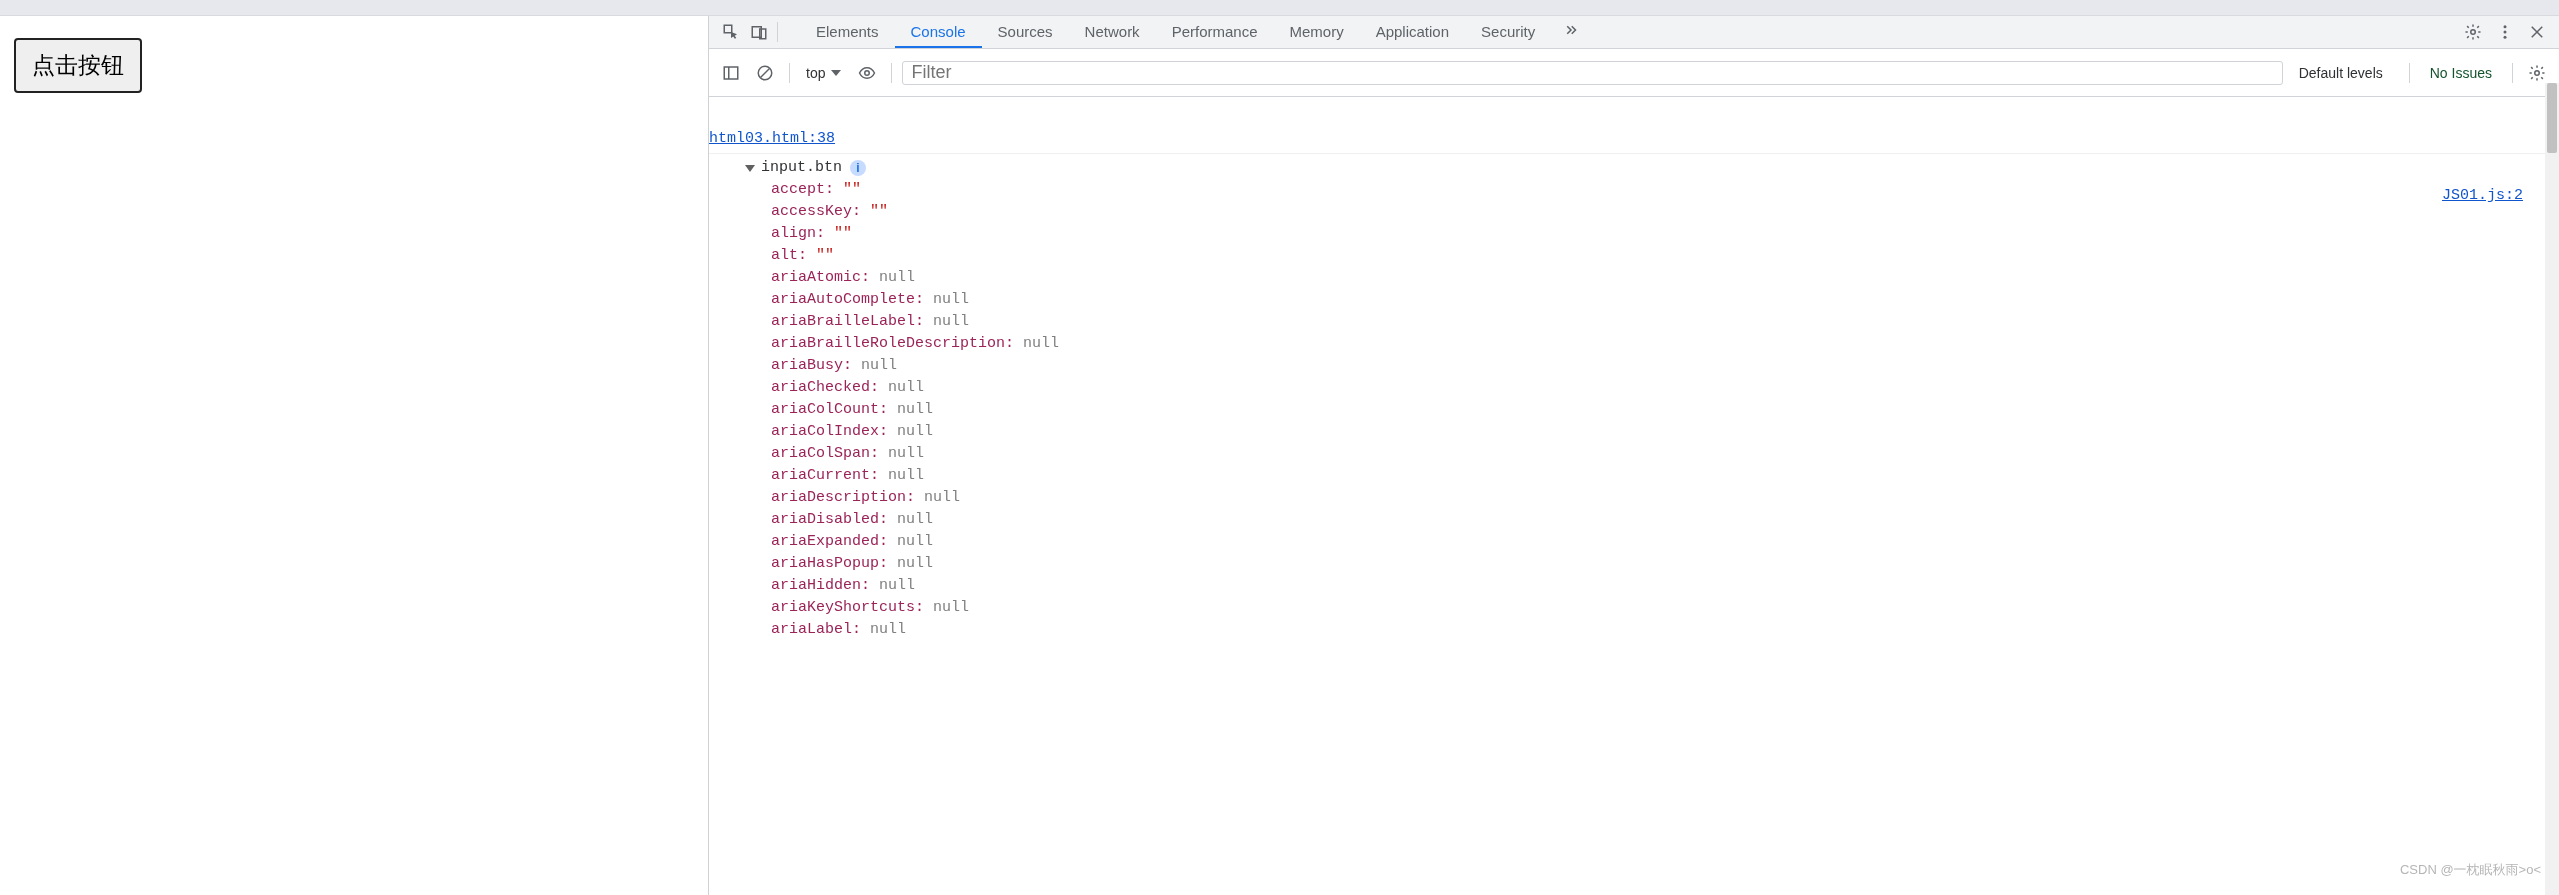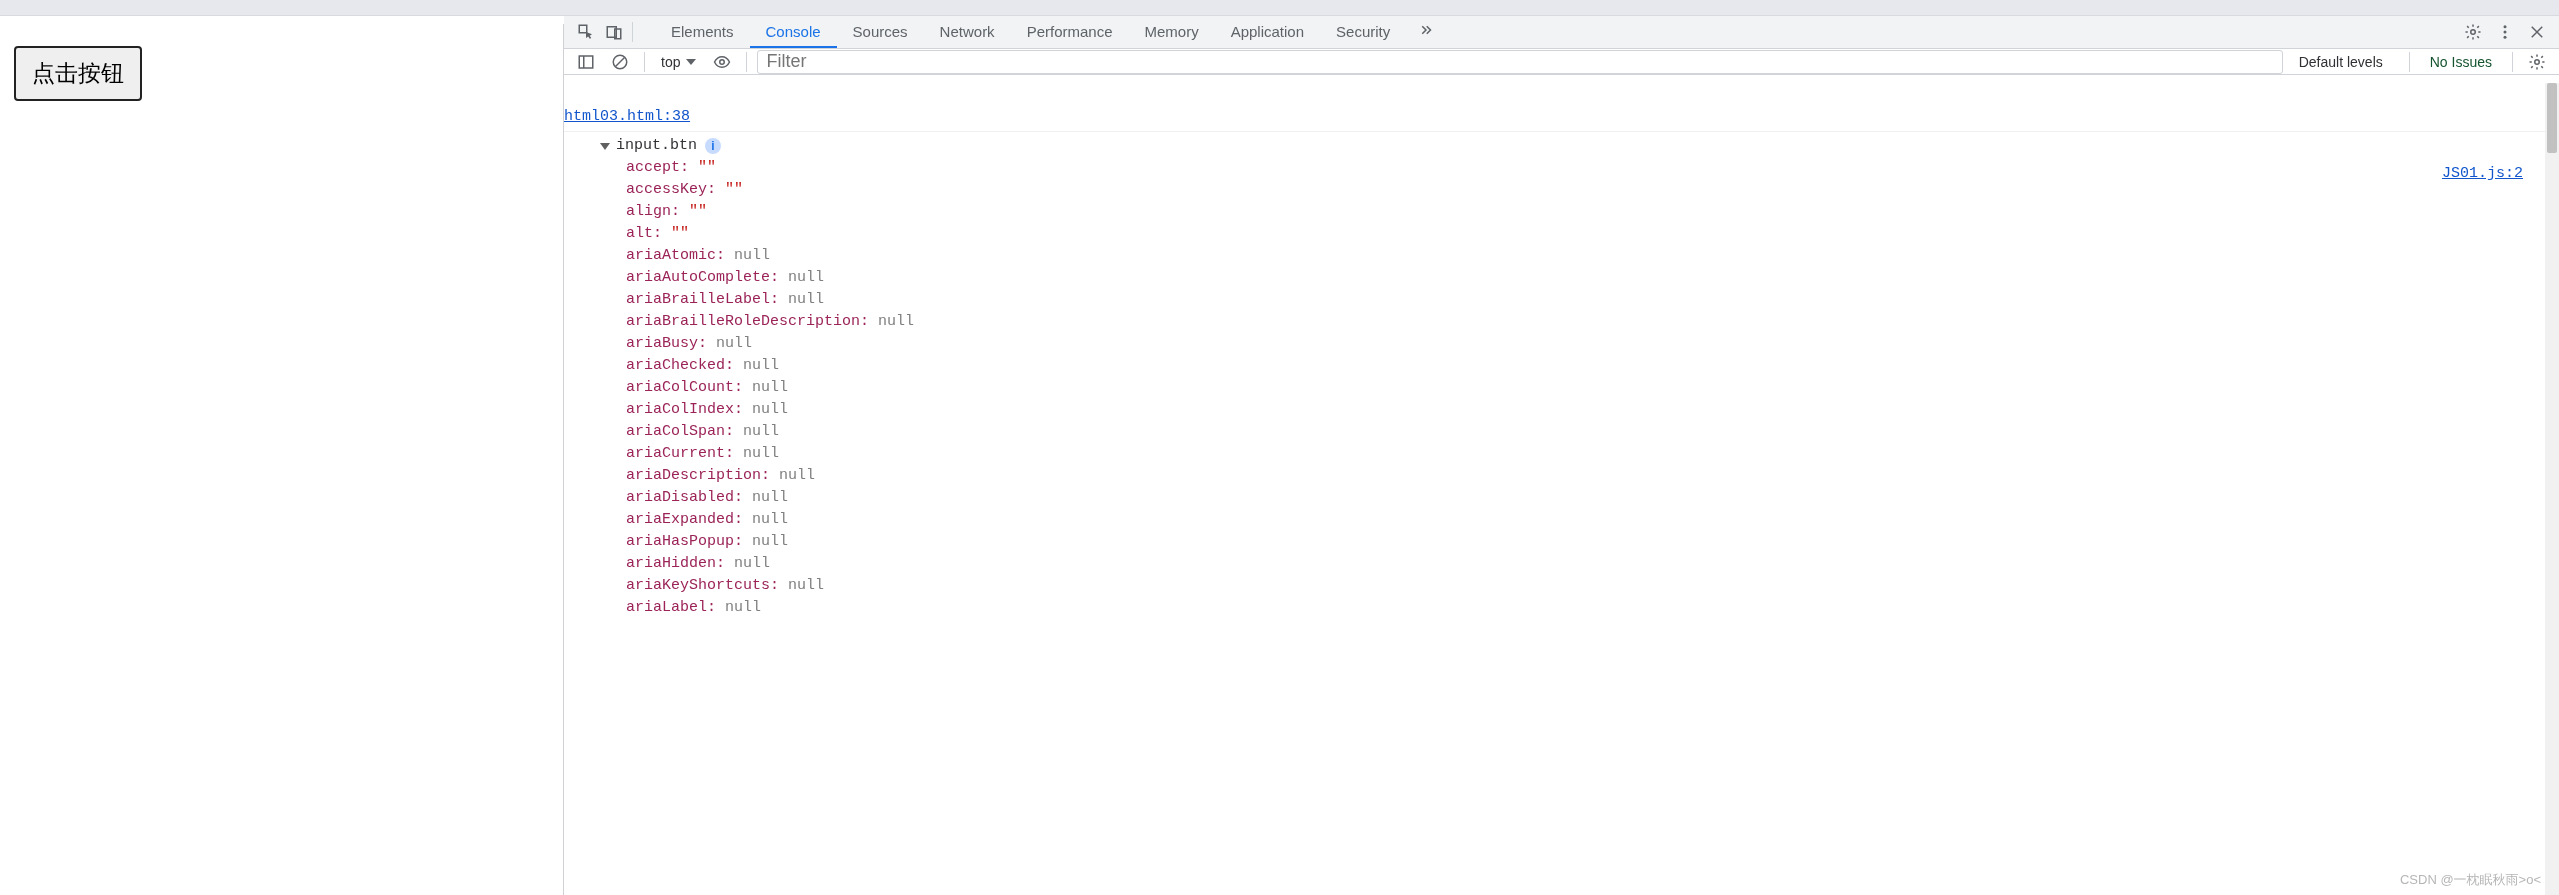--- a/index.html
+++ b/index.html
@@ -17,25 +17,24 @@
   height: 16px;
   background: #e6e8ee;
   border-bottom: 1px solid #d8dade;
 }
 .main-area {
   flex: 1;
   display: flex;
   overflow: hidden;
 }
 .page-pane {
-  width: 564px;
+  width: 709px;
   background: #fff;
   border-right: 1px solid #cfd1d5;
   padding: 22px 14px;
-  margin-top: 8px;
 }
 .page-button {
   font-size: 23px;
   padding: 10px 16px;
   background: #efefef;
   border: 2px solid #222;
   border-radius: 4px;
   cursor: pointer;
   font-family: inherit;
 }
@@ -84,21 +83,21 @@
   border-bottom-color: #1a73e8;
 }
 .dt-tabbar-right {
   margin-left: auto;
   display: flex;
   align-items: center;
   padding-right: 8px;
   gap: 4px;
 }
 .dt-toolbar {
-  height: 26px;
+  height: 48px;
   display: flex;
   align-items: center;
   border-bottom: 1px solid #d0d3d8;
   background: #fff;
   padding: 0 8px;
   gap: 6px;
 }
 .dt-sep {
   width: 1px;
   height: 20px;
@@ -219,21 +218,21 @@
   position: absolute;
   left: 2px; right: 2px;
   top: 0;
   height: 70px;
   background: #c1c1c1;
   border-radius: 2px;
 }
 .watermark {
   position: absolute;
   right: 18px;
-  bottom: 6px;
+  bottom: 16px;
   font-size: 13px;
   color: rgba(120,120,120,0.55);
   font-family: sans-serif;
 }
 </style>
 </head>
 <body>
 
 <div class="browser-top"></div>
 

